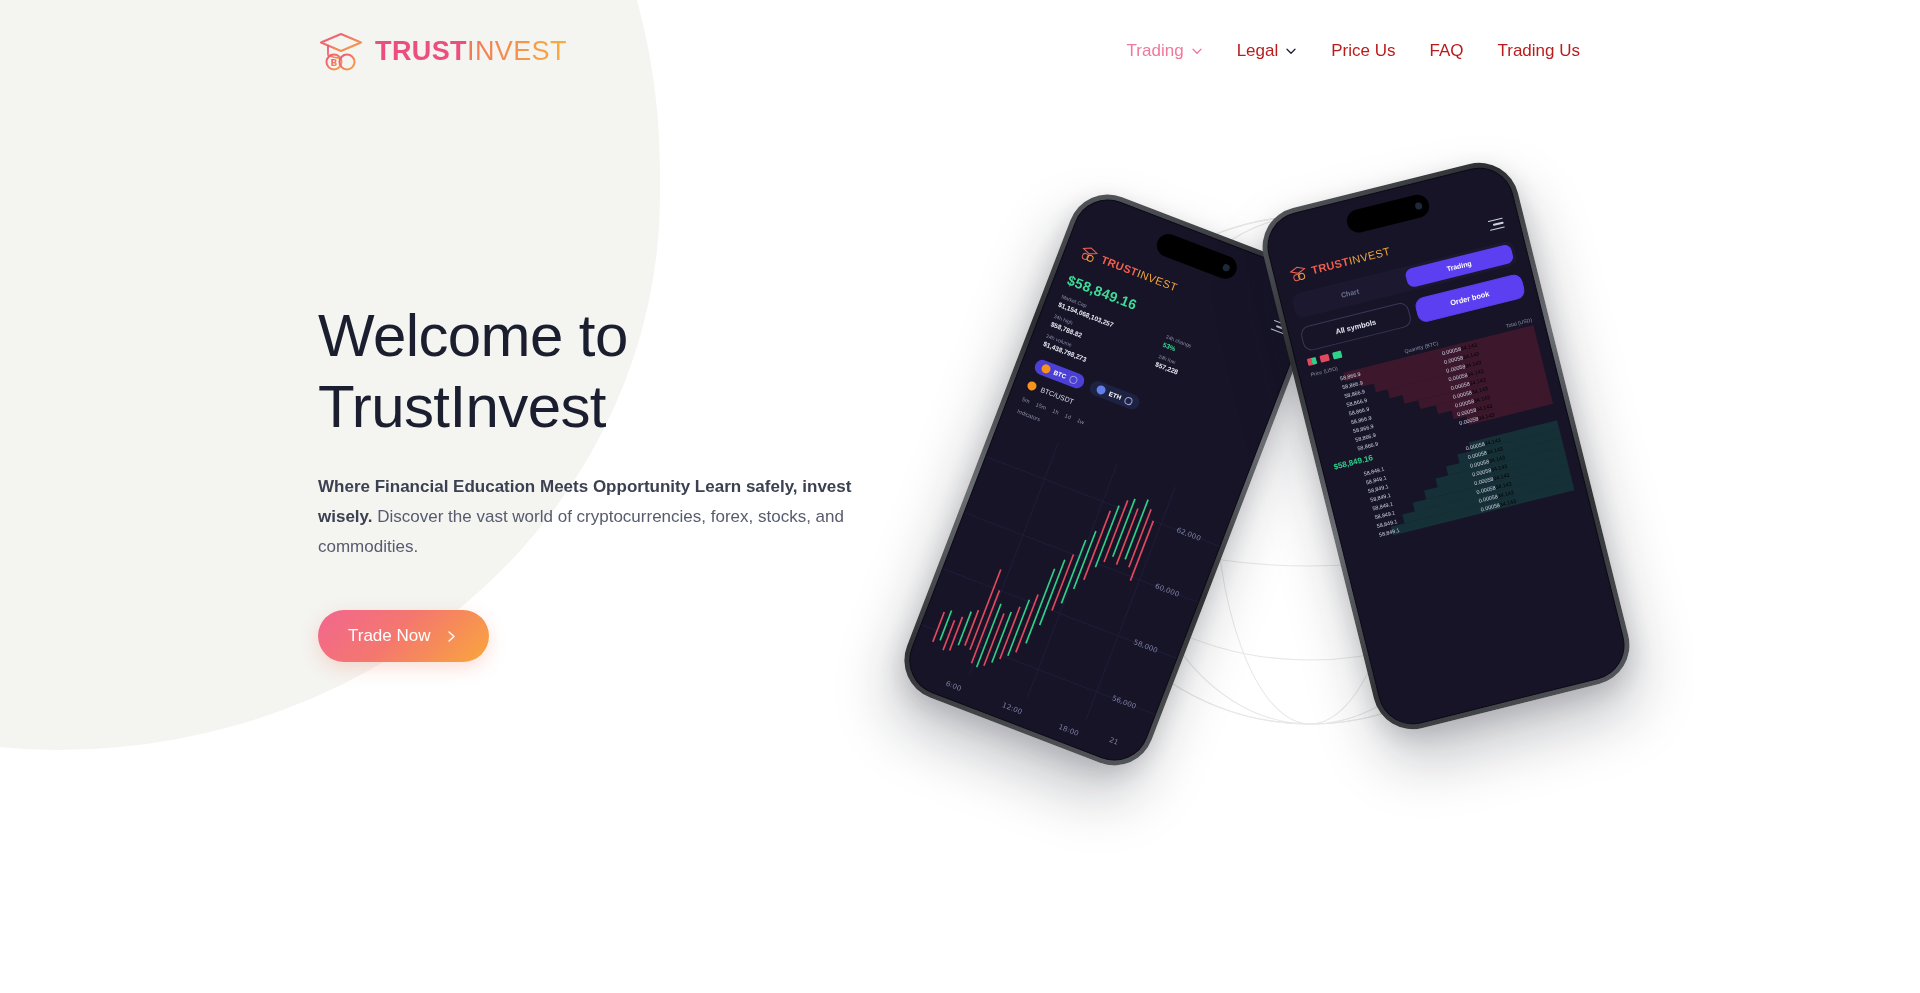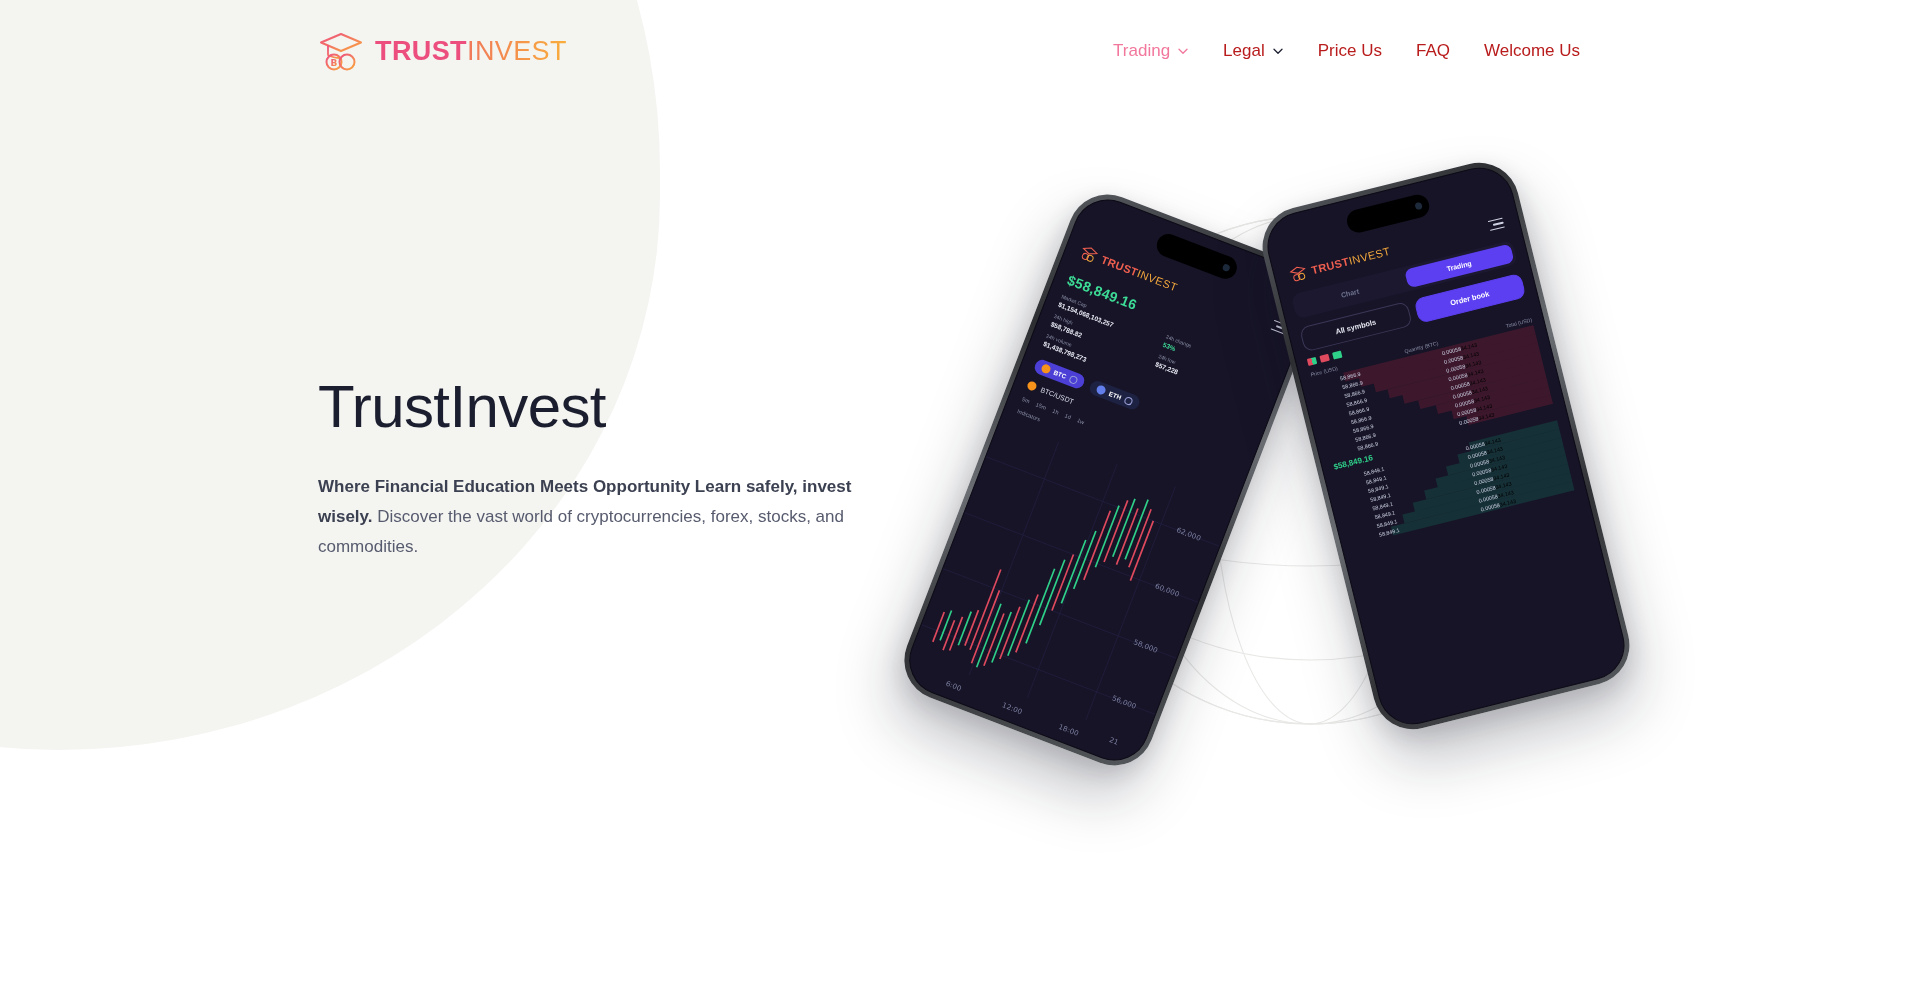--- a/index.html
+++ b/index.html
@@ -260,34 +260,42 @@
 
     <a class="nav-item" href="#">
       <span>Price Us</span>
     </a>
 
     <a class="nav-item" href="#">
       <span>FAQ</span>
     </a>
 
     <a class="nav-item" href="#">
-      <span>Welcome Us</span>
+      <span>Trading Us</span>
     </a>
 
   </nav>
 </header>
 
 <section class="hero-copy">
   <h1 class="hero-title">
-    <br>
+    <span>Welcome to</span><br>
     <span>TrustInvest</span>
   </h1>
   <p class="hero-sub">
     <b>Where Financial Education Meets Opportunity Learn safely, invest wisely.</b><span> Discover the vast world of cryptocurrencies, forex, stocks, and commodities.</span>
   </p>
+  <button class="cta">
+    <span>Trade Now</span>
+    <span class="arw">
+      <svg viewBox="0 0 15 15">
+          <path d="M5 3 L10 7.5 L5 12" fill="none" stroke="#ffffff" stroke-width="1.4" stroke-linecap="round" stroke-linejoin="round"></path>
+        </svg>
+    </span>
+  </button>
 </section>
 
 <div class="visual">
 
   <svg class="globe" viewBox="0 0 650 660">
     <g fill="none" stroke="#e8e8e6" stroke-width="1.1">
       <circle cx="325" cy="330" r="254"></circle>
       <ellipse cx="325" cy="330" rx="254" ry="96"></ellipse>
       <ellipse cx="325" cy="330" rx="254" ry="190"></ellipse>
       <ellipse cx="325" cy="330" rx="96" ry="254"></ellipse>

